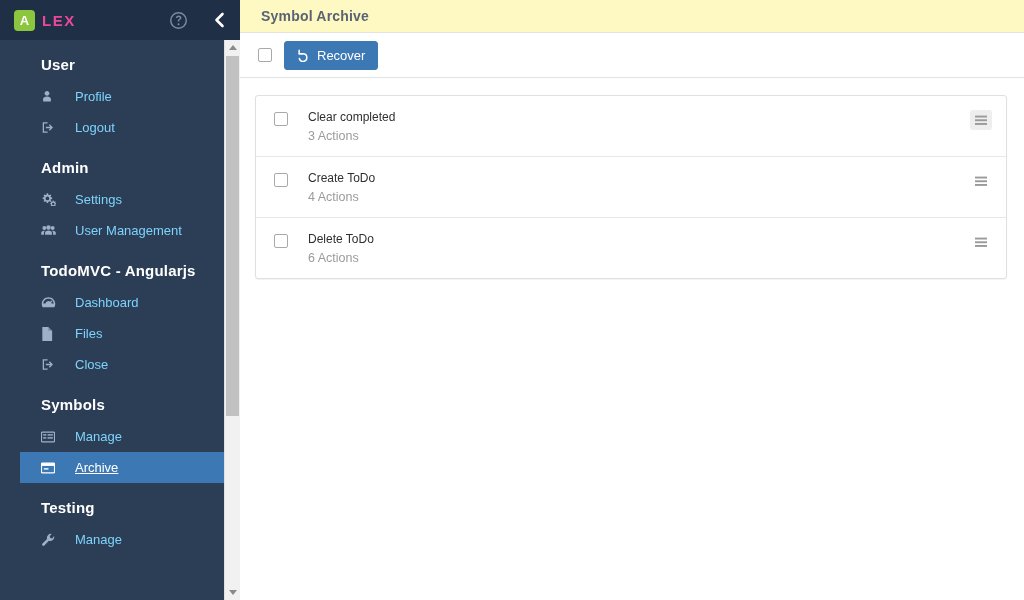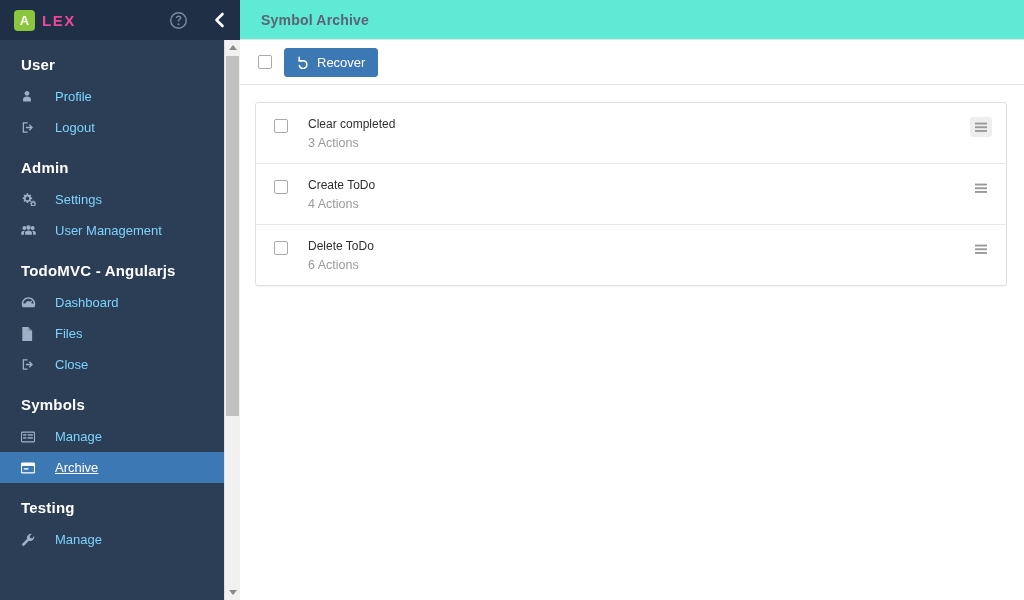--- a/index.html
+++ b/index.html
@@ -94,20 +94,21 @@
   }
   .collapse-icon svg { display:block; }
 
   .nav-scroll {
     position: absolute;
     top: 40px;
     left: 0;
     width: 224px;
     height: 560px;
     overflow: hidden;
+    padding-left: 20px;
   }
 
   .nav-section-title {
     color: #ffffff;
     font-size: 15px;
     font-weight: bold;
     padding: 16px 0 8px 21px;
     letter-spacing: 0.2px;
   }
 
@@ -184,22 +185,22 @@
   
   .main {
     position: relative;
     flex: 1;
     height: 600px;
     background: #ffffff;
     overflow: hidden;
   }
 
   .page-header {
-    height: 40px;
-    background: #5eead4;
+    height: 33px;
+    background: #fef9c3;
     border-bottom: 1px solid #e3e3e3;
     display: flex;
     align-items: center;
     padding-left: 21px;
   }
 
   .page-title {
     font-size: 14px;
     color: #5a6472;
     font-weight: bold;

